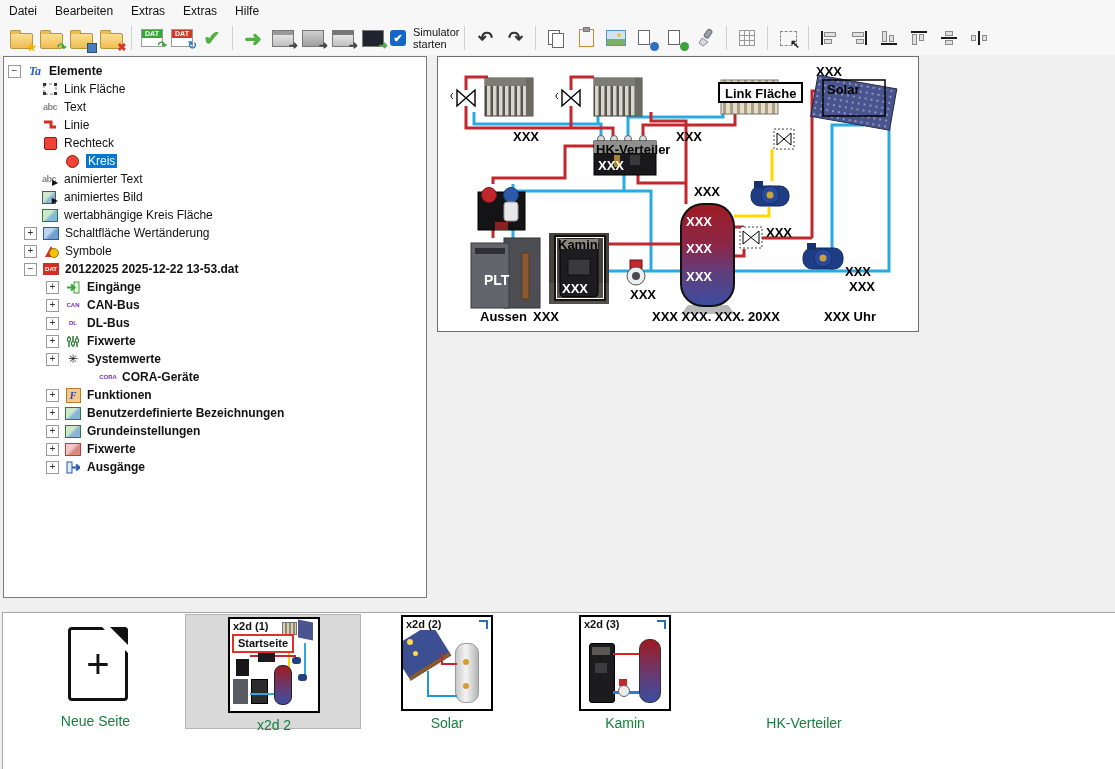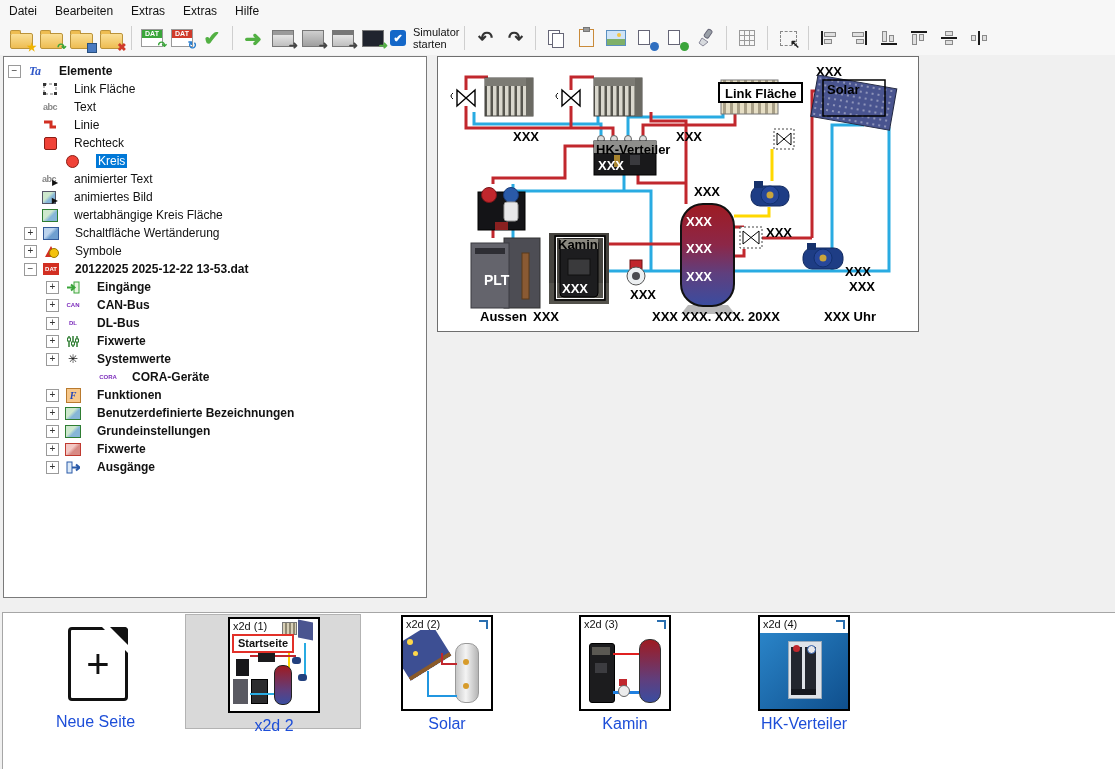--- a/index.html
+++ b/index.html
@@ -43,43 +43,43 @@
   .al{position:relative;width:16px;height:14px}
   .al i{position:absolute;background:#e0e0e0;border:1px solid #8a8a8a;box-sizing:border-box}
   .al b{position:absolute;background:#1a1a1a}
   
   .treepanel{position:absolute;left:3px;top:56px;width:424px;height:542px;background:#fff;
              border:1px solid #7a7a7a;box-sizing:border-box;overflow:hidden}
   .canvaspanel{position:absolute;left:437px;top:56px;width:482px;height:276px;background:#fff;
              border:1px solid #6e6e6e;box-sizing:border-box}
   
   .trow{position:absolute;left:0;height:18px;display:flex;align-items:center;font-size:12px;white-space:nowrap}
-  .trow .lbl{margin-left:16px}
+  .trow .lbl{margin-left:6px}
   .trow.bold .lbl{font-weight:bold}
   .lbl.sel{background:#0078d7;color:#fff;padding:0 2px}
   .exp{width:11px;height:11px;border:1px solid #9a9a9a;background:#fff;font-size:10px;line-height:9px;
        text-align:center;margin-right:6px;flex:0 0 auto;color:#333}
   .ticon{width:16px;height:14px;display:flex;align-items:center;justify-content:center;flex:0 0 auto}
   .ta{font-style:italic;font-weight:bold;color:#3058c8;font-size:12px;font-family:"Liberation Serif",serif}
   .abc{font-size:9px;font-weight:bold;color:#888;letter-spacing:-.5px}
   .shp{width:11px;height:11px;background:#f04237;border:1px solid #8c1d14}
   .pic{width:14px;height:11px;border:1px solid #2e7d32;background:linear-gradient(135deg,#cde8cd 40%,#86b6d8 60%)}
   .play{font-size:8px;color:#111;margin-left:-4px;margin-top:6px}
   .minitxt{font-size:6px;font-weight:bold;color:#7b2bbb;line-height:6px;text-align:center}
   .datic{width:17px;height:12px;background:#d22f22;color:#fff;font-size:6px;font-weight:bold;
          display:flex;align-items:center;justify-content:center}
   .fnic{width:13px;height:13px;background:#f6c78a;border:1px solid #b97a2e;color:#2244bb;font-style:italic;
         font-weight:bold;font-size:10px;display:flex;align-items:center;justify-content:center;font-family:"Liberation Serif",serif}
   .sysic{font-size:12px;color:#222}
   
   .pagespanel{position:absolute;left:2px;top:612px;width:1113px;height:157px;background:#fff;
               border-top:1px solid #a6a6a6;border-left:1px solid #a6a6a6;box-sizing:border-box}
-  .pageslabel{position:absolute;font-size:16px;text-align:center;color:#1d4ed8}
+  .pageslabel{position:absolute;font-size:14px;text-align:center;color:#15803d}
   .thumbbox{position:absolute;width:92px;height:96px;background:#fff;border:2px solid #000;box-sizing:border-box;overflow:hidden}
-  .thumbbadge{position:absolute;left:2px;top:1px;font-size:11px;font-weight:normal;background:#fff;padding:0 1px;z-index:5}
+  .thumbbadge{position:absolute;left:2px;top:1px;font-size:11px;font-weight:bold;background:#fff;padding:0 1px;z-index:5}
   .cornerglyph{position:absolute;right:3px;top:3px;width:7px;height:7px;border-top:2px solid #2a6fb0;
                border-right:2px solid #2a6fb0;z-index:5}
   .selwrap{position:absolute;left:182px;top:1px;width:176px;height:115px;background:#d9d9d9;border:1px solid #b3b3b3;box-sizing:border-box}
   .mini{position:absolute}
   .newpage{position:absolute;left:65px;top:14px;width:54px;height:68px;border:3px solid #111;border-radius:4px;
            background:#fff;display:flex;align-items:center;justify-content:center}
   .newpage::after{content:"";position:absolute;right:-3px;top:-3px;border:9px solid #111;
            border-left-color:transparent;border-bottom-color:transparent;border-radius:0 4px 0 0}
   .newpage::before{content:"";position:absolute;right:-3px;top:-3px;border:13px solid #fff;
            border-left-color:transparent;border-bottom-color:transparent}
@@ -684,25 +684,14 @@
     <div class="mini" style="left:14px;top:46px;width:12px;height:10px;background:#3c3c40"></div>
     <div class="mini" style="left:58px;top:22px;width:20px;height:62px;border-radius:10px;border:1px solid #333;
          background:linear-gradient(180deg,#9e1b22,#5f3f7e 65%,#3a4da0)"></div>
     <div class="mini" style="left:32px;top:36px;width:26px;height:2px;background:#e02020"></div>
     <div class="mini" style="left:32px;top:74px;width:26px;height:3px;background:#1f7fe0"></div>
     <div class="mini" style="left:38px;top:62px;width:8px;height:7px;background:#c1272d"></div>
     <div class="mini" style="left:37px;top:68px;width:10px;height:10px;border-radius:50%;background:#ececec;border:1px solid #666"></div>
   </div>
   <div class="pageslabel" style="left:576px;top:102px;width:92px">Kamin</div>
 
-  <div class="thumbbox" style="left:755px;top:2px">
-    <span class="thumbbadge">x2d (4)</span>
-    <span class="cornerglyph"></span>
-    <div class="mini" style="left:0;top:16px;width:88px;height:76px;background:linear-gradient(135deg,#2a84c8,#0f4f8d)"></div>
-    <div class="mini" style="left:28px;top:24px;width:32px;height:56px;background:#dfe3e8;border:1px solid #9ab"></div>
-    <div class="mini" style="left:31px;top:30px;width:11px;height:42px;background:#22262e"></div>
-    <div class="mini" style="left:45px;top:30px;width:11px;height:42px;background:#22262e"></div>
-    <div class="mini" style="left:33px;top:28px;width:7px;height:7px;border-radius:50%;background:#c0272d"></div>
-    <div class="mini" style="left:47px;top:28px;width:7px;height:7px;border-radius:50%;background:#e8e8ea;border:1px solid #2a5aa8"></div>
-    <div class="mini" style="left:31px;top:72px;width:25px;height:6px;background:#15181e"></div>
-  </div>
   <div class="pageslabel" style="left:755px;top:102px;width:92px">HK-Verteiler</div>
 </div>
 
 </body></html>

